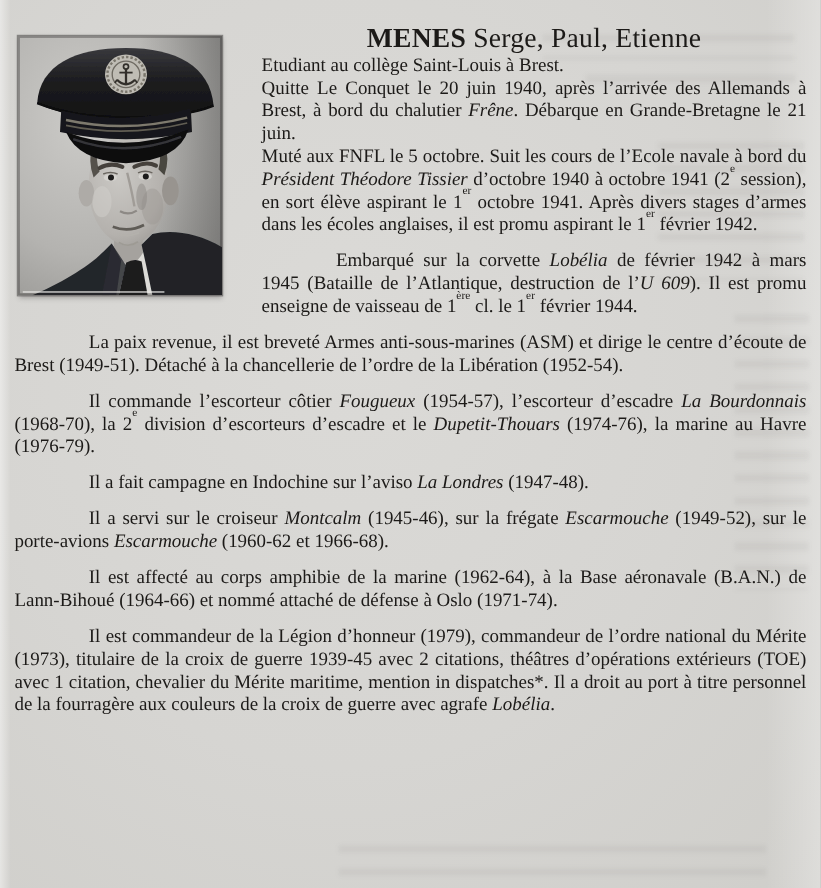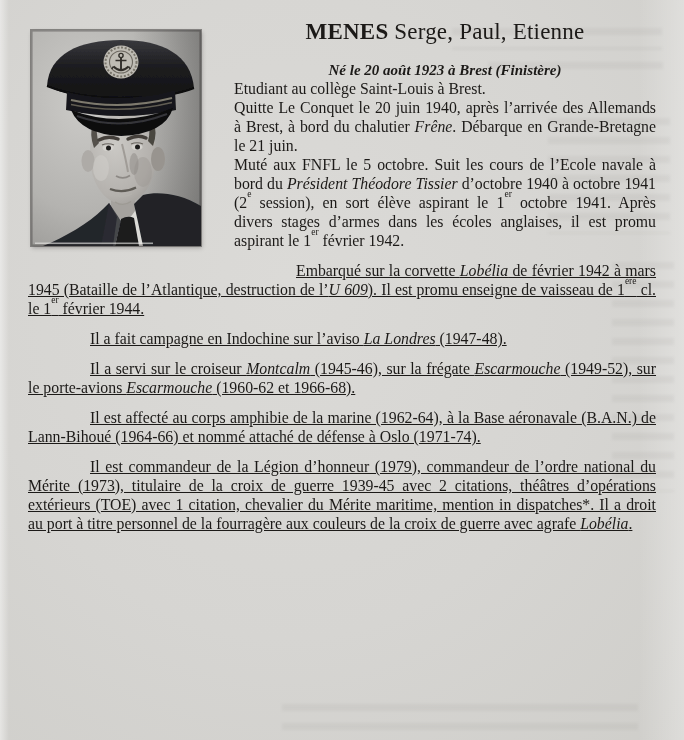--- a/index.html
+++ b/index.html
@@ -18,21 +18,21 @@
   .edge-right{position:absolute;right:0;top:0;width:46px;height:740px;
     background:linear-gradient(to right, rgba(255,255,255,0), rgba(255,255,255,.30));}
   .ghost{position:absolute;filter:blur(1.6px);opacity:.55;
     background:repeating-linear-gradient(to bottom, rgba(105,103,99,.13) 0 7px, rgba(105,103,99,0) 7px 19px);}
   .g1{left:452px;top:28px;width:210px;height:22px;}
   .g2{left:488px;top:62px;width:175px;height:18px;}
   .g3{left:548px;top:118px;width:122px;height:116px;}
   .g4{left:612px;top:262px;width:62px;height:230px;}
   .g5{left:282px;top:704px;width:356px;height:32px;}
 
-  .content{position:relative;z-index:1;padding:0 28px;}
+  .content{position:relative;z-index:1;padding:0 12px;}
   figure.photo{
     float:left;margin:12px 33px 24px 3px;padding:0;
     width:170px;height:216px;
     box-shadow:0 0 0 1px rgba(70,68,66,.55), 1px 2px 4px rgba(60,58,56,.35);
     background:#b7b6b3;
   }
   figure.photo svg{display:block;}
 
   h1.title{
     margin:18px 0 0 0;
@@ -44,21 +44,21 @@
     margin-top:17px;
     font-size:15px;font-style:italic;font-weight:bold;
     text-align:center;
   }
   .paras{}
   .paras p{
     margin:0;text-align:justify;
     font-size:15.8px;line-height:19px;
   }
   .paras p.spaced{margin-top:11px;}
-  .paras p.ind{text-indent:62px;text-decoration:underline;}
+  .paras p.ind{text-indent:62px;}
   .paras i{font-style:italic;}
   .paras sup{font-size:9.5px;line-height:0;position:relative;top:-5px;}
 </style>
 </head>
 <body>
 
 <div class="page">
   <div class="edge-left"></div>
   <div class="edge-right"></div>
   <div class="ghost g1"></div>
@@ -166,27 +166,28 @@
             <path d="M 46 86 Q 90 102 136 84" stroke="#3f3f45" stroke-width="2" fill="none" opacity=".8"></path>
           </g>
 
           <rect x="0.8" y="0.8" width="168.4" height="214.4" fill="none" stroke="rgba(40,38,36,.35)" stroke-width="1.6"></rect>
         </g>
       </svg>
     </figure>
 
     <h1 class="title"><span class="surname">MENES</span> <span class="given">Serge, Paul, Etienne</span></h1>
 
-    <div class="subtitle">Né le 20 août 1923 à Brest (Finistère)</div>
 
     <div class="paras">
         <p>Etudiant au collège Saint-Louis à Brest.</p>
         <p>Quitte Le Conquet le 20 juin 1940, après l’arrivée des Allemands à Brest, à bord du chalutier <i>Frêne</i>. Débarque en Grande-Bretagne le 21 juin.</p>
         <p>Muté aux FNFL le 5 octobre. Suit les cours de l’Ecole navale à bord du <i>Président Théodore Tissier</i> d’octobre 1940 à octobre 1941 (2<sup>e</sup> session), en sort élève aspirant le 1<sup>er</sup> octobre 1941. Après divers stages d’armes dans les écoles anglaises, il est promu aspirant le 1<sup>er</sup> février 1942.</p>
         <p class="ind spaced">Embarqué sur la corvette <i>Lobélia</i> de février 1942 à mars 1945 (Bataille de l’Atlantique, destruction de l’<i>U 609</i>). Il est promu enseigne de vaisseau de 1<sup>ère</sup> cl. le 1<sup>er</sup> février 1944.</p>
+        <p class="ind spaced">La paix revenue, il est breveté Armes anti-sous-marines (ASM) et dirige le centre d’écoute de Brest (1949-51). Détaché à la chancellerie de l’ordre de la Libération (1952-54).</p>
+        <p class="ind spaced">Il commande l’escorteur côtier <i>Fougueux</i> (1954-57), l’escorteur d’escadre <i>La Bourdonnais</i> (1968-70), la 2<sup>e</sup> division d’escorteurs d’escadre et le <i>Dupetit-Thouars</i> (1974-76), la marine au Havre (1976-79).</p>
         <p class="ind spaced">Il a fait campagne en Indochine sur l’aviso <i>La Londres</i> (1947-48).</p>
         <p class="ind spaced">Il a servi sur le croiseur <i>Montcalm</i> (1945-46), sur la frégate <i>Escarmouche</i> (1949-52), sur le porte-avions <i>Escarmouche</i> (1960-62 et 1966-68).</p>
         <p class="ind spaced">Il est affecté au corps amphibie de la marine (1962-64), à la Base aéronavale (B.A.N.) de Lann-Bihoué (1964-66) et nommé attaché de défense à Oslo (1971-74).</p>
         <p class="ind spaced">Il est commandeur de la Légion d’honneur (1979), commandeur de l’ordre national du Mérite (1973), titulaire de la croix de guerre 1939-45 avec 2 citations, théâtres d’opérations extérieurs (TOE) avec 1 citation, chevalier du Mérite maritime, mention in dispatches*. Il a droit au port à titre personnel de la fourragère aux couleurs de la croix de guerre avec agrafe <i>Lobélia</i>.</p>
       </div>
 
   </div>
 </div>
 
 </body></html>

